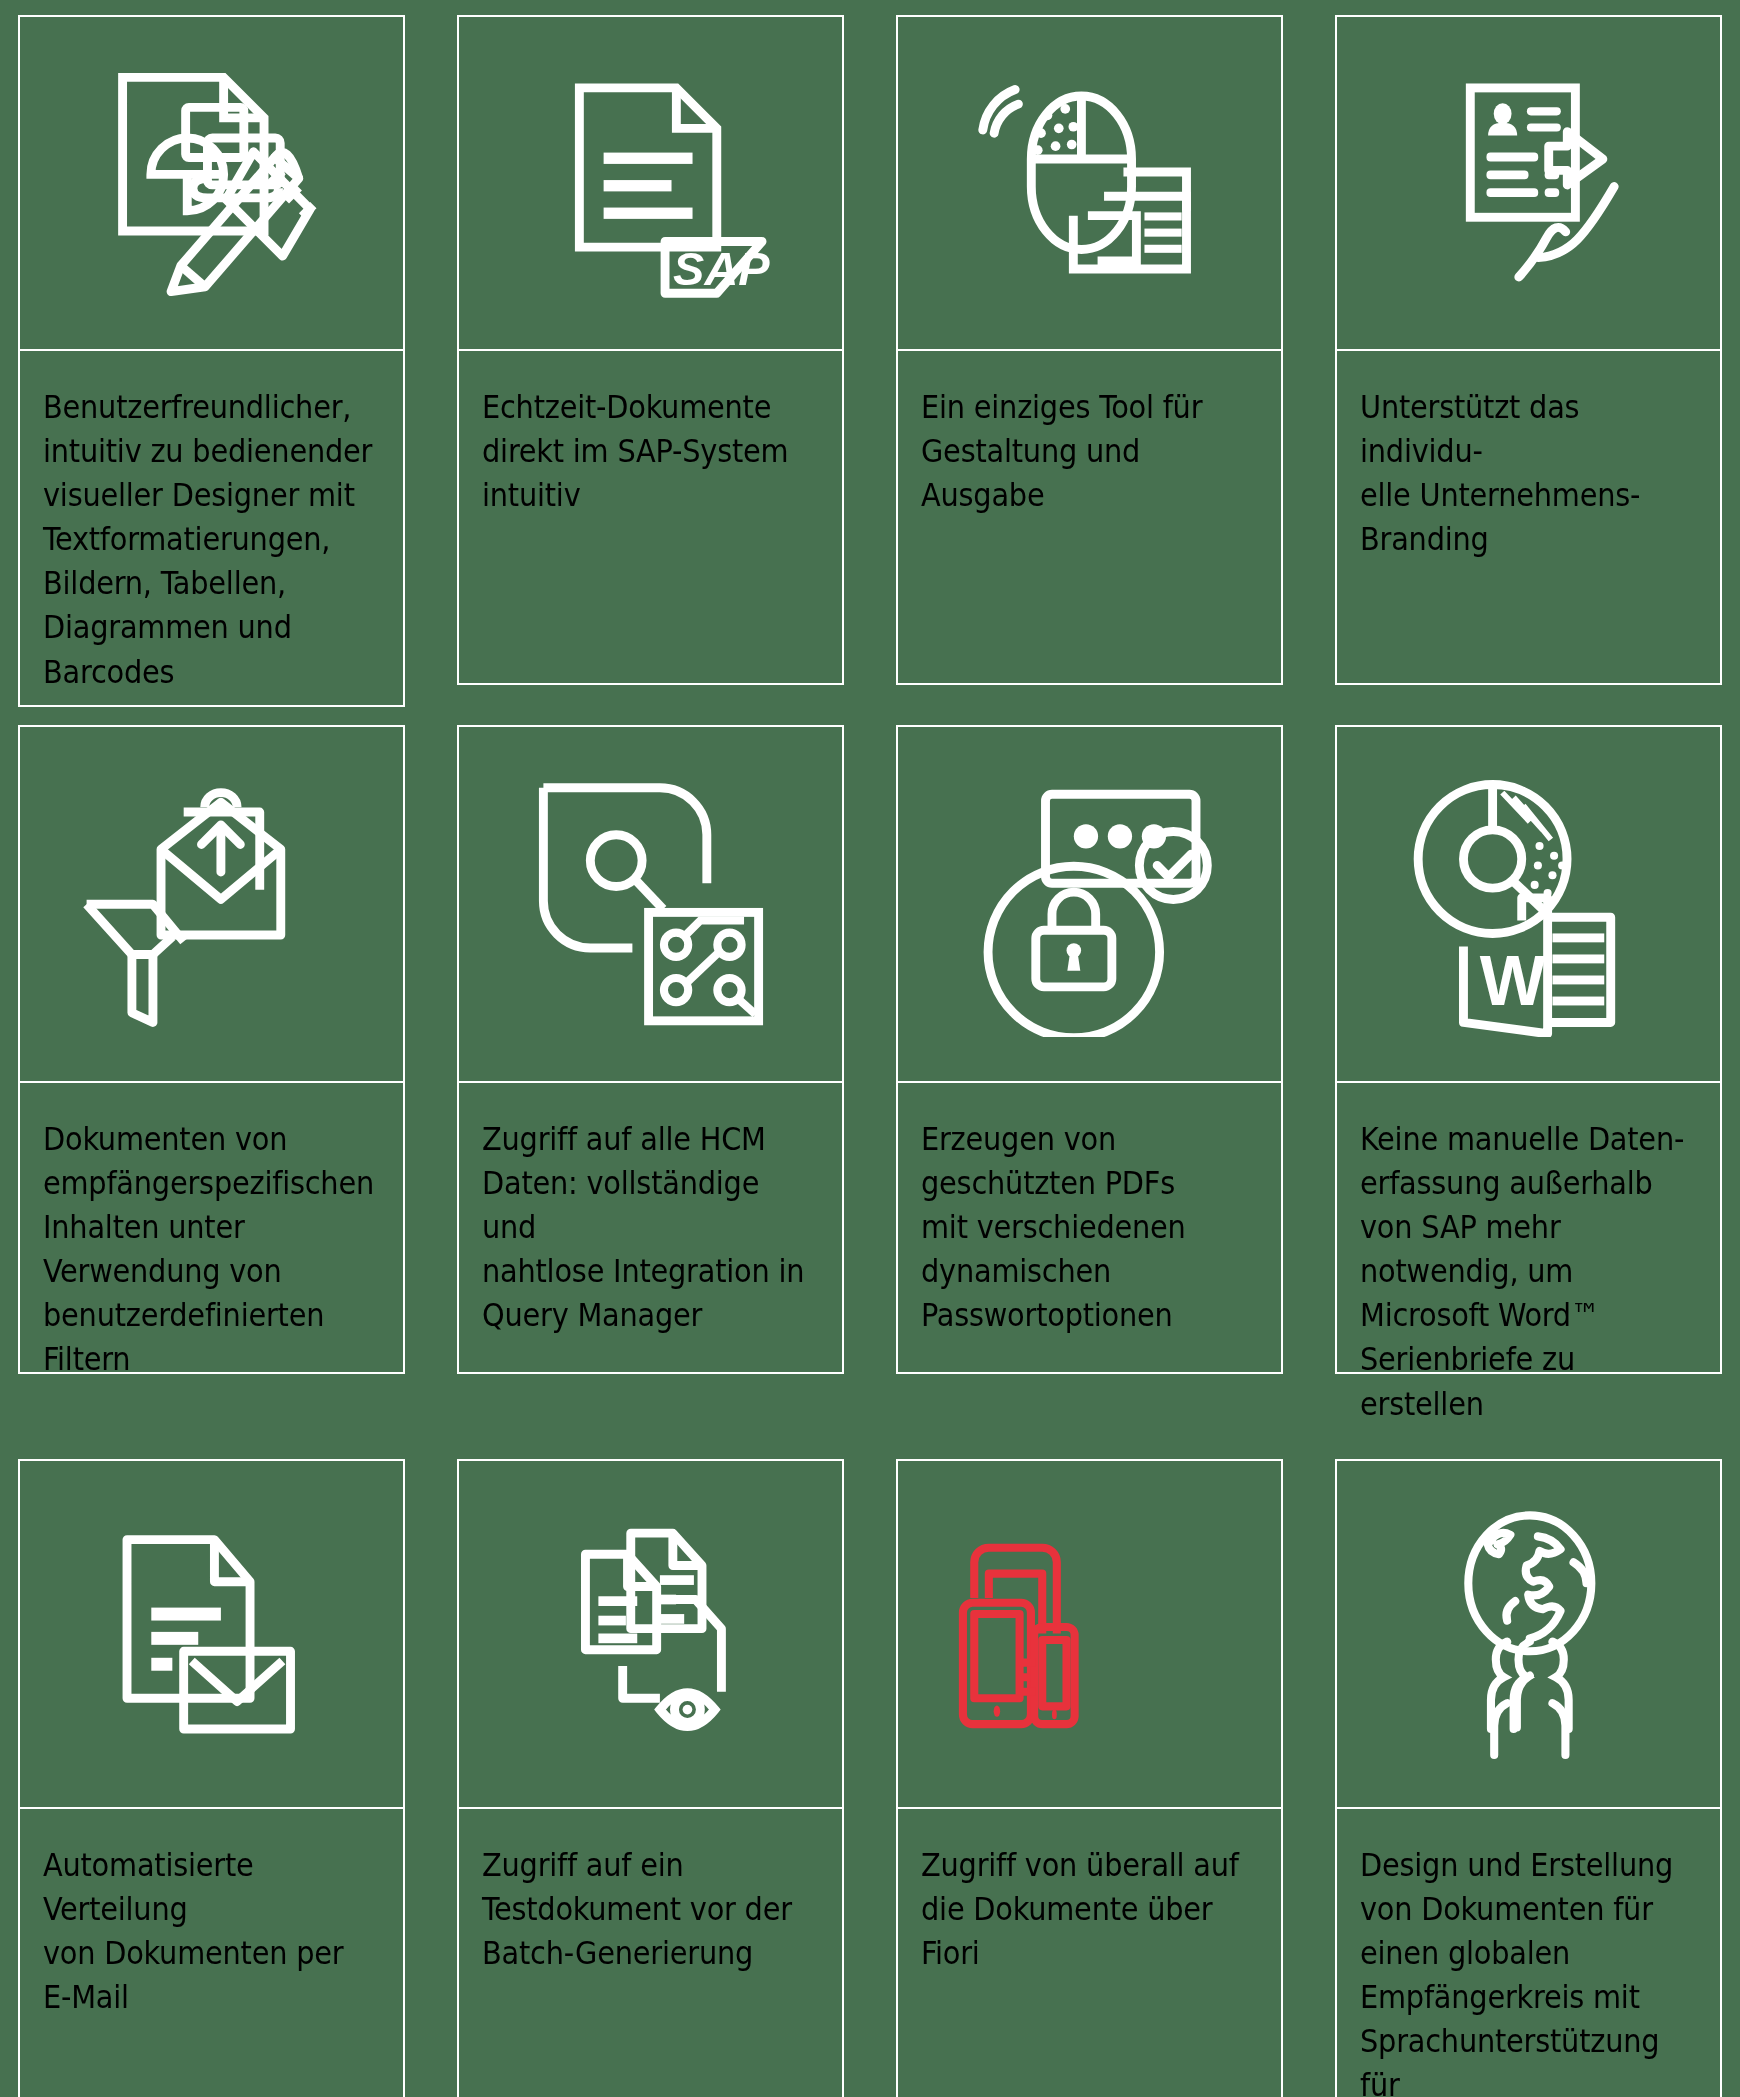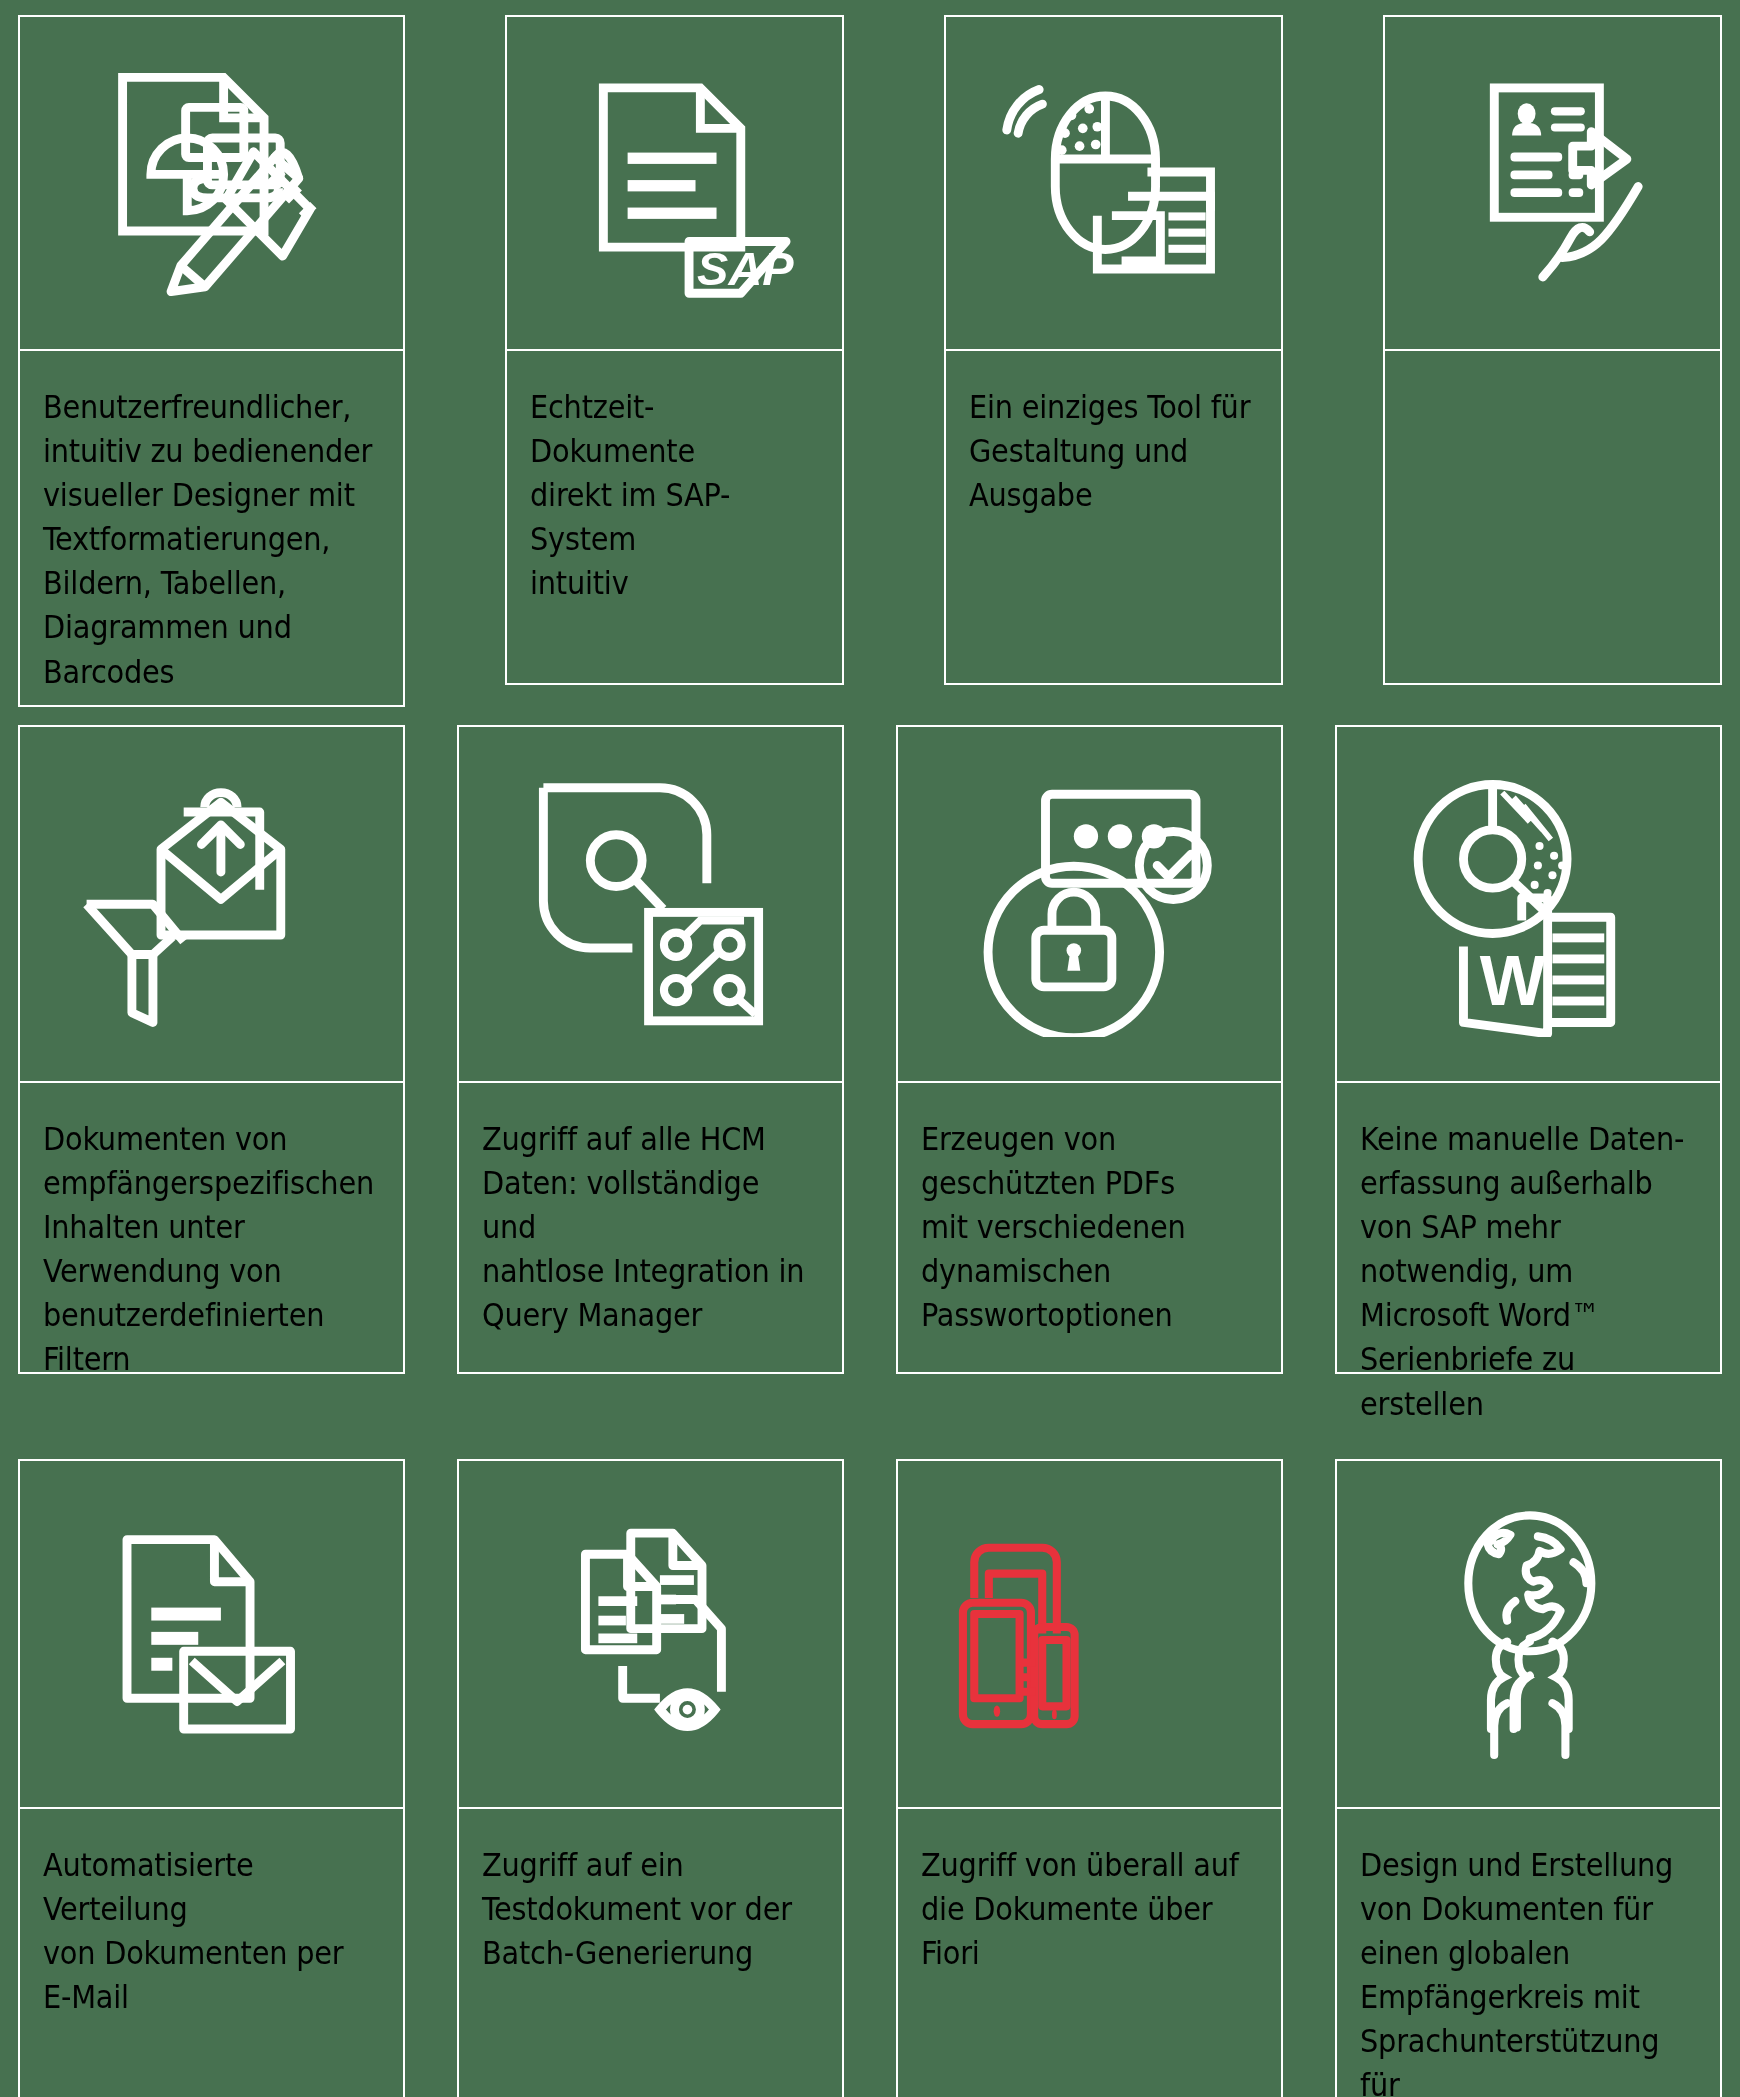--- a/index.html
+++ b/index.html
@@ -23,21 +23,21 @@
   }
 
   .card {
     border: 2.4px solid #ffffff;
     display: flex;
     flex-direction: column;
     background: #477150;
   }
 
   
-  .card.short-r1 { height: 670px; margin-left: 48px; }
+  .card.short-r1 { height: 670px; }
   .card.r2 { height: 649px; }
   .card.r3 { height: 648px; }
   .card.r3.tall { height: 689px; }
 
   .icon-pane {
     height: 334px;
     flex: 0 0 334px;
     display: flex;
     align-items: center;
     justify-content: center;
@@ -186,20 +186,25 @@
           <rect x="200" y="140" width="18" height="11" rx="5"></rect>
           <rect x="200" y="162" width="18" height="11" rx="5"></rect>
         </g>
         <path d="M205 110 H228 V92 L272 126 L228 158 V140 H205 Z" fill="none" stroke="#ffffff" stroke-width="11" stroke-linejoin="round"></path>
         <g fill="none" stroke="#ffffff" stroke-width="11" stroke-linecap="round">
           <path d="M286 160 q-28 48 -46 66 q-20 20 -48 22"></path>
           <path d="M226 216 q-12 -14 -24 8 q-14 26 -34 48"></path>
         </g>
       </svg>
     </div>
+    <div class="text-pane">
+      <div class="card-text">Unterstützt das individu-
+elle Unternehmens-
+Branding</div>
+    </div>
   </div>
 
   <div class="card r2">
     <div class="icon-pane">
       <svg width="300" height="267" viewBox="0 0 370 330">
         <g fill="none" stroke="#ffffff" stroke-width="11" stroke-linejoin="round">
           <path d="M30 166 H112 L150 212 M86 228 V300 L112 312 V228"></path>
           <path d="M30 166 L86 228 H112 L136 206"></path>
         </g>
         <g fill="none" stroke="#ffffff" stroke-width="11" stroke-linejoin="round">

